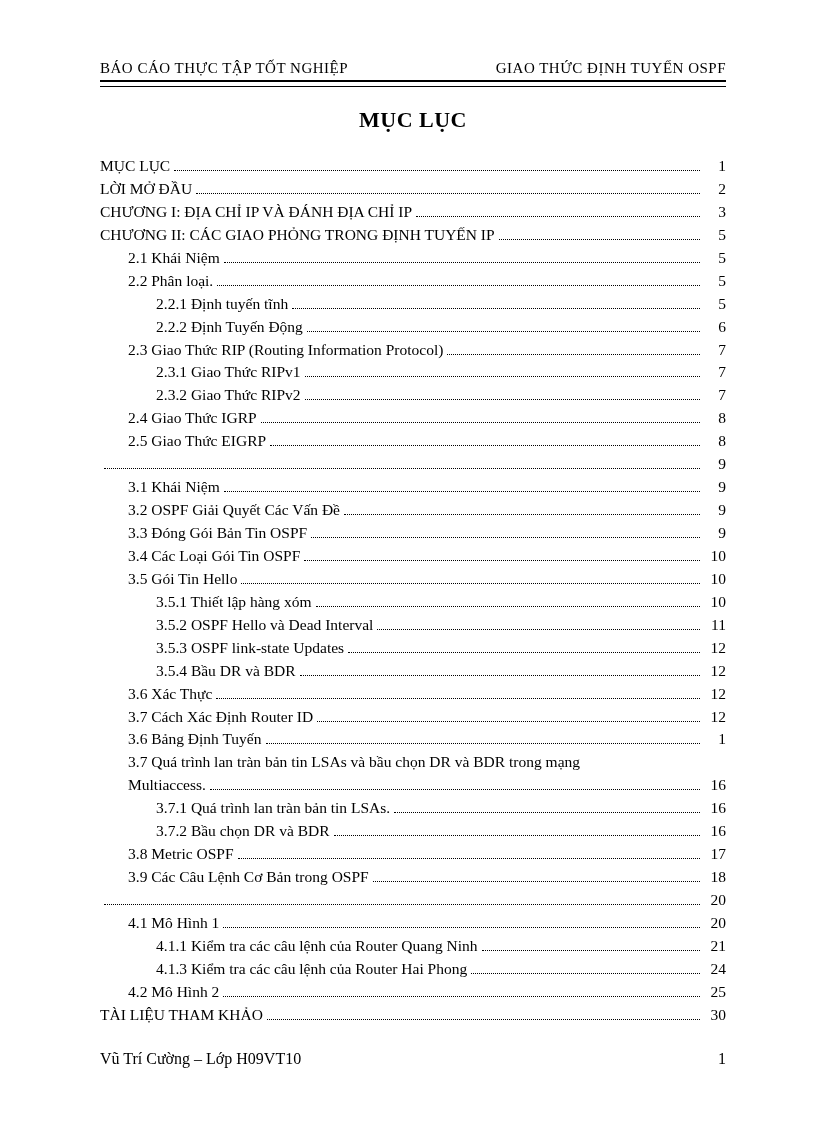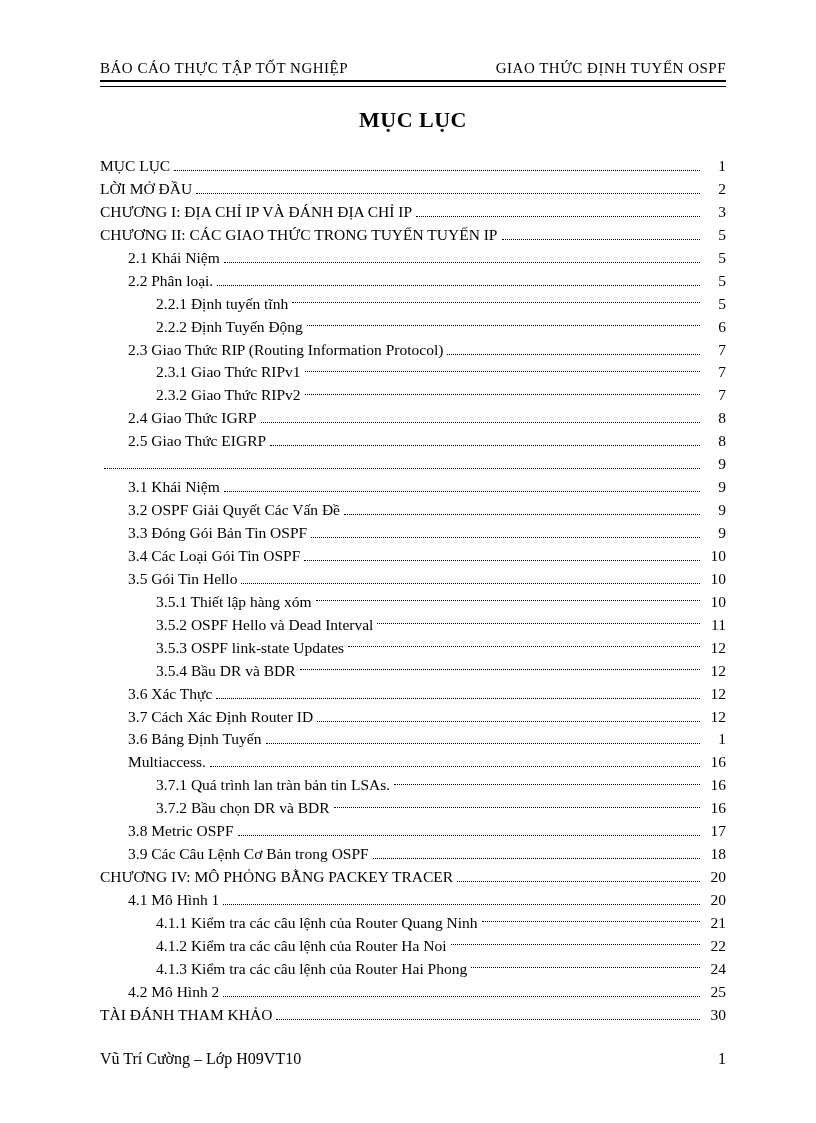--- a/index.html
+++ b/index.html
@@ -55,21 +55,21 @@
     margin: 0 4px 3px 4px;
     min-width: 10px;
   }
   .toc-page {
     flex: 0 0 auto;
     text-align: right;
     min-width: 22px;
   }
   .indent-0 { padding-left: 0; }
   .indent-1 { padding-left: 28px; }
-  .indent-2 { padding-left: 56px; align-items: center; }
+  .indent-2 { padding-left: 56px; }
   .footer {
     position: absolute;
     left: 100px;
     right: 90px;
     bottom: 55px;
     display: flex;
     justify-content: space-between;
     font-size: 16px;
   }
 </style>
@@ -96,21 +96,21 @@
         <span class="toc-label">LỜI MỞ ĐẦU</span>
         <span class="toc-dots"></span>
         <span class="toc-page">2</span>
       </div>
       <div class="toc-row indent-0">
         <span class="toc-label">CHƯƠNG I: ĐỊA CHỈ IP VÀ ĐÁNH ĐỊA CHỈ IP</span>
         <span class="toc-dots"></span>
         <span class="toc-page">3</span>
       </div>
       <div class="toc-row indent-0">
-        <span class="toc-label">CHƯƠNG II: CÁC GIAO THỨC TRONG TUYẾN TUYẾN IP</span>
+        <span class="toc-label">CHƯƠNG II: CÁC GIAO PHỎNG TRONG ĐỊNH TUYẾN IP</span>
         <span class="toc-dots"></span>
         <span class="toc-page">5</span>
       </div>
       <div class="toc-row indent-1">
         <span class="toc-label">2.1 Khái Niệm</span>
         <span class="toc-dots"></span>
         <span class="toc-page">5</span>
       </div>
       <div class="toc-row indent-1">
         <span class="toc-label">2.2 Phân loại.</span>
@@ -210,20 +210,23 @@
         <span class="toc-label">3.7 Cách Xác Định Router ID</span>
         <span class="toc-dots"></span>
         <span class="toc-page">12</span>
       </div>
       <div class="toc-row indent-1">
         <span class="toc-label">3.6 Bảng Định Tuyến</span>
         <span class="toc-dots"></span>
         <span class="toc-page">1</span>
       </div>
       <div class="toc-row indent-1">
+        <span class="toc-label">3.7 Quá trình lan tràn bản tin LSAs và bầu chọn DR và BDR trong mạng</span>
+      </div>
+      <div class="toc-row indent-1">
         <span class="toc-label">Multiaccess.</span>
         <span class="toc-dots"></span>
         <span class="toc-page">16</span>
       </div>
       <div class="toc-row indent-2">
         <span class="toc-label">3.7.1 Quá trình lan tràn bản tin LSAs.</span>
         <span class="toc-dots"></span>
         <span class="toc-page">16</span>
       </div>
       <div class="toc-row indent-2">
@@ -235,51 +238,45 @@
         <span class="toc-label">3.8 Metric OSPF</span>
         <span class="toc-dots"></span>
         <span class="toc-page">17</span>
       </div>
       <div class="toc-row indent-1">
         <span class="toc-label">3.9 Các Câu Lệnh Cơ Bản trong OSPF</span>
         <span class="toc-dots"></span>
         <span class="toc-page">18</span>
       </div>
       <div class="toc-row indent-0">
-        <span class="toc-label">CHƯƠNG IV: MÔ PHỎNG BẰNG PACKEY TRACER</span>
         <span class="toc-dots"></span>
         <span class="toc-page">20</span>
       </div>
       <div class="toc-row indent-1">
         <span class="toc-label">4.1 Mô Hình 1</span>
         <span class="toc-dots"></span>
         <span class="toc-page">20</span>
       </div>
       <div class="toc-row indent-2">
         <span class="toc-label">4.1.1 Kiểm tra các câu lệnh của Router Quang Ninh</span>
         <span class="toc-dots"></span>
         <span class="toc-page">21</span>
       </div>
       <div class="toc-row indent-2">
-        <span class="toc-label">4.1.2 Kiểm tra các câu lệnh của Router Ha Noi</span>
-        <span class="toc-dots"></span>
-        <span class="toc-page">22</span>
-      </div>
-      <div class="toc-row indent-2">
         <span class="toc-label">4.1.3 Kiểm tra các câu lệnh của Router Hai Phong</span>
         <span class="toc-dots"></span>
         <span class="toc-page">24</span>
       </div>
       <div class="toc-row indent-1">
         <span class="toc-label">4.2 Mô Hình 2</span>
         <span class="toc-dots"></span>
         <span class="toc-page">25</span>
       </div>
       <div class="toc-row indent-0">
-        <span class="toc-label">TÀI ĐÁNH THAM KHẢO</span>
+        <span class="toc-label">TÀI LIỆU THAM KHẢO</span>
         <span class="toc-dots"></span>
         <span class="toc-page">30</span>
       </div>
     </div>
 
   <div class="footer">
     <span>Vũ Trí Cường – Lớp H09VT10</span>
     <span>1</span>
   </div>
 

